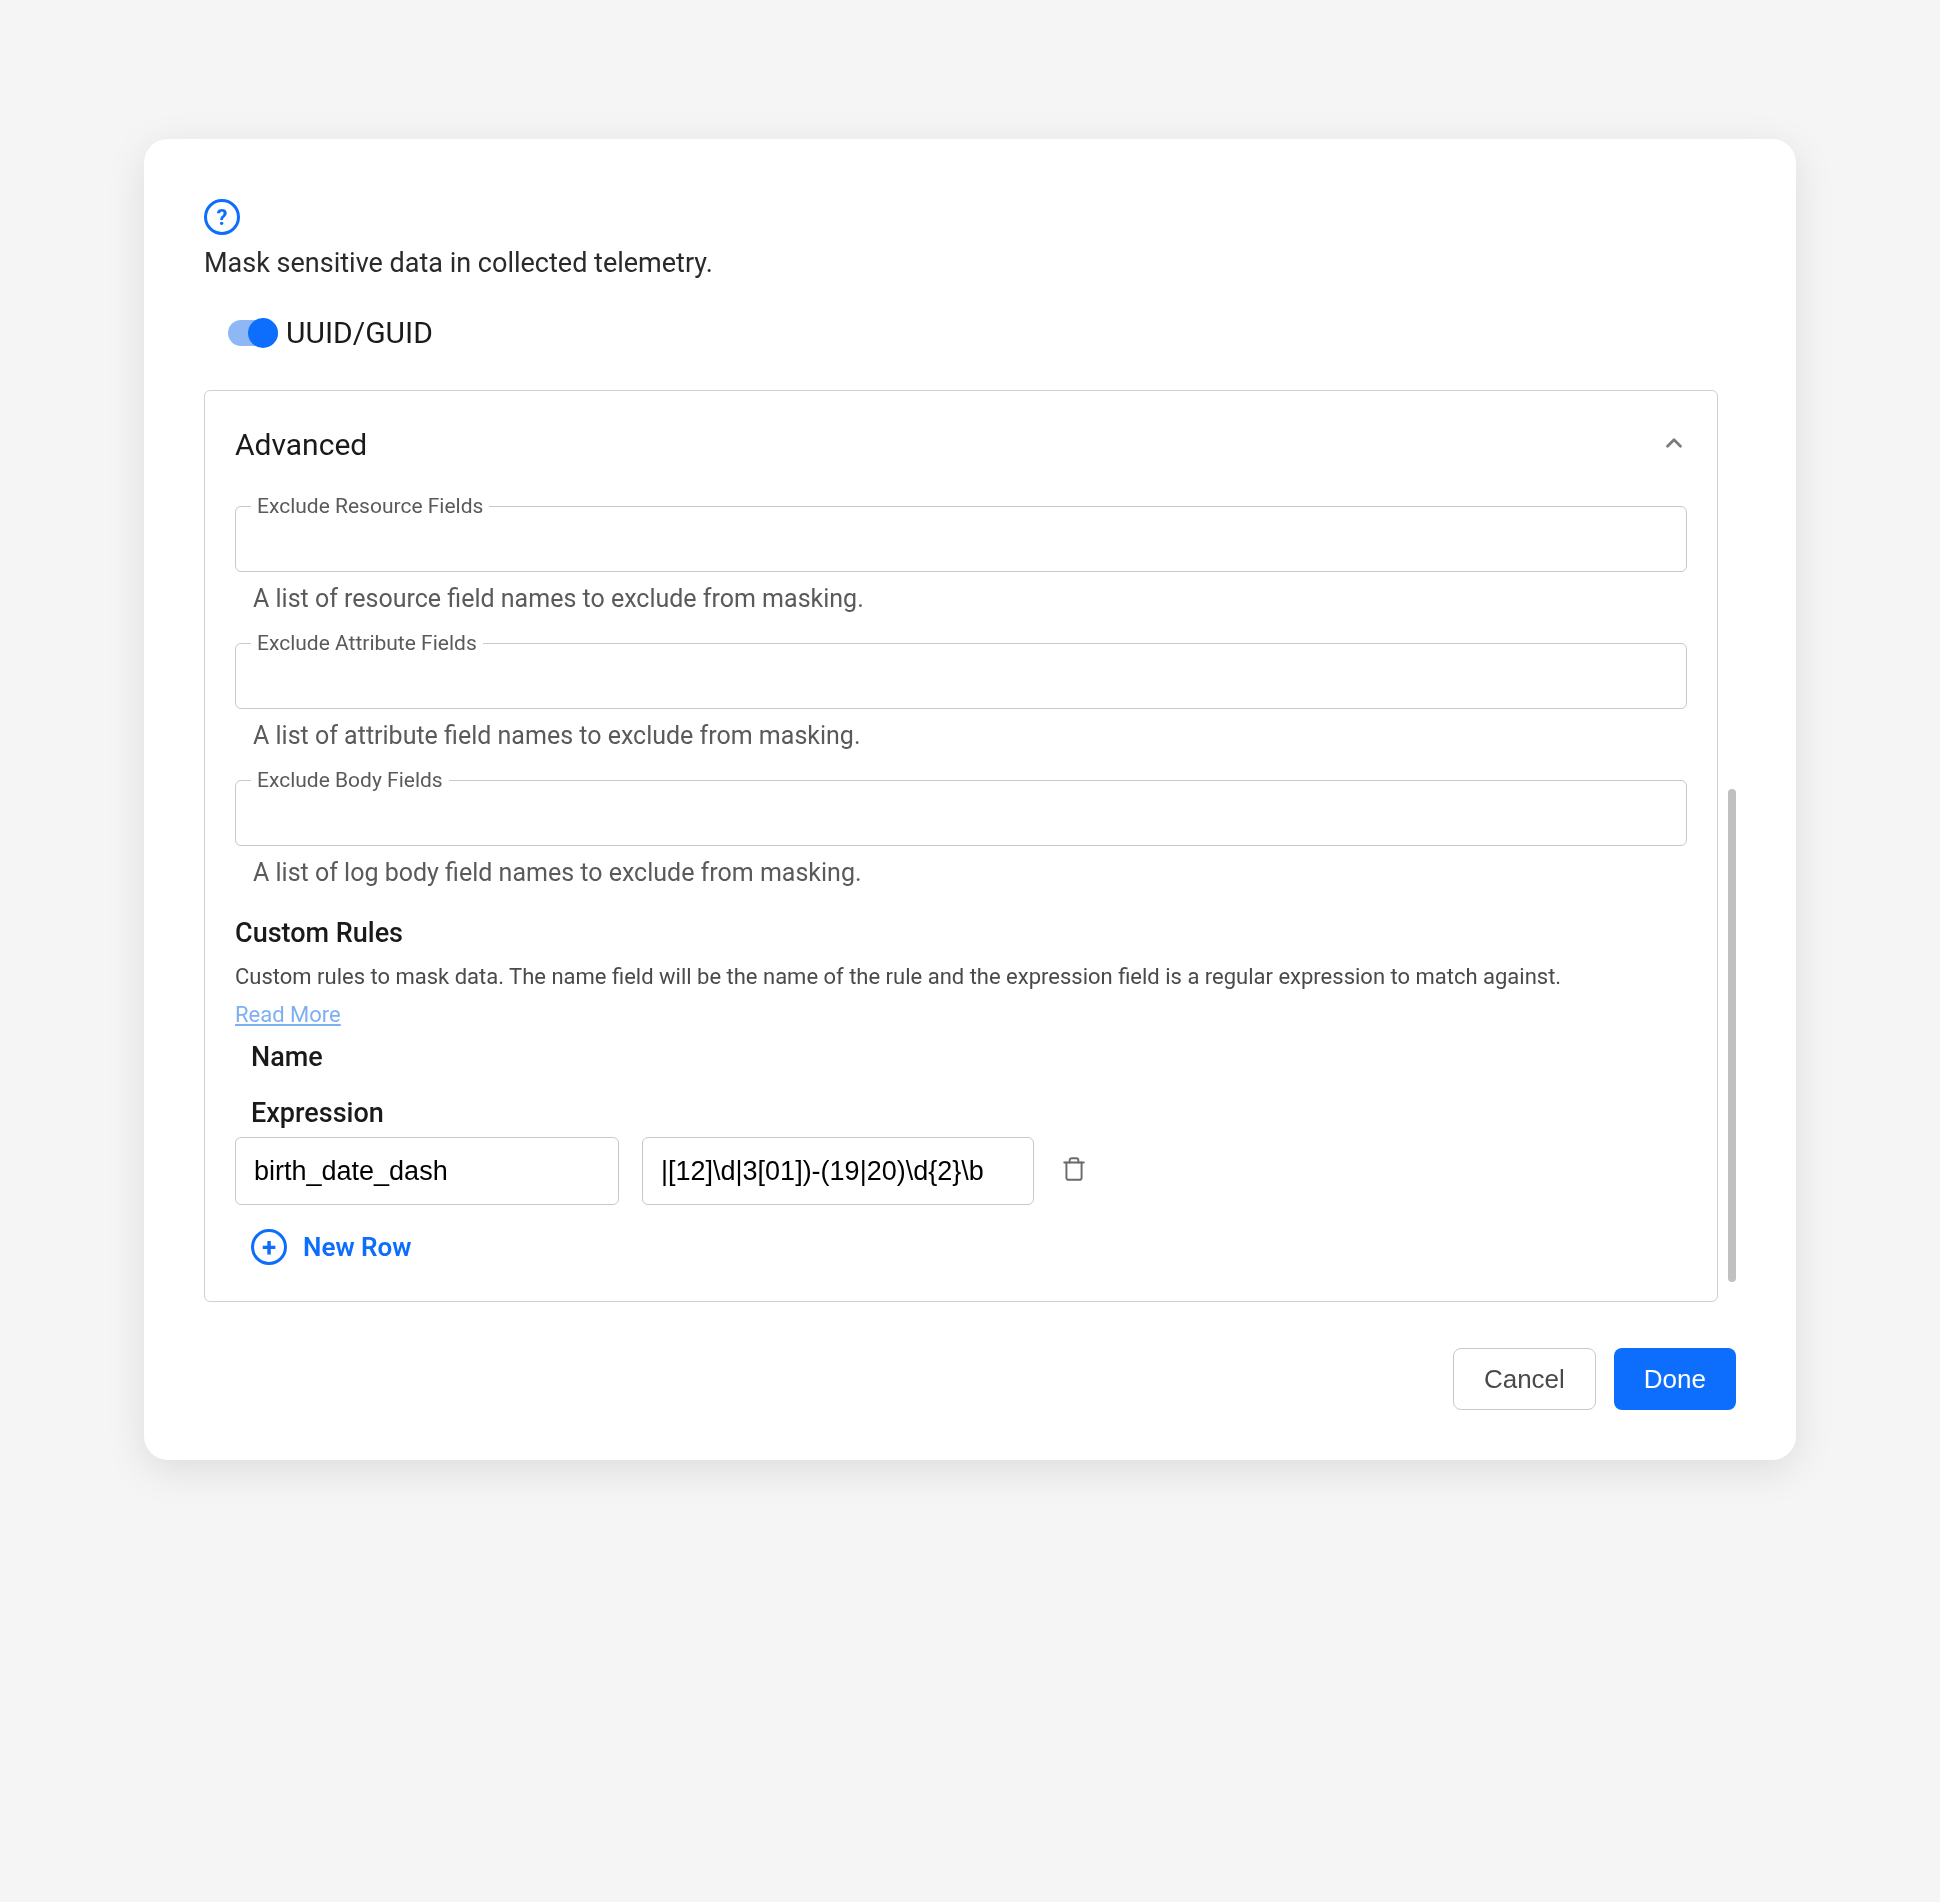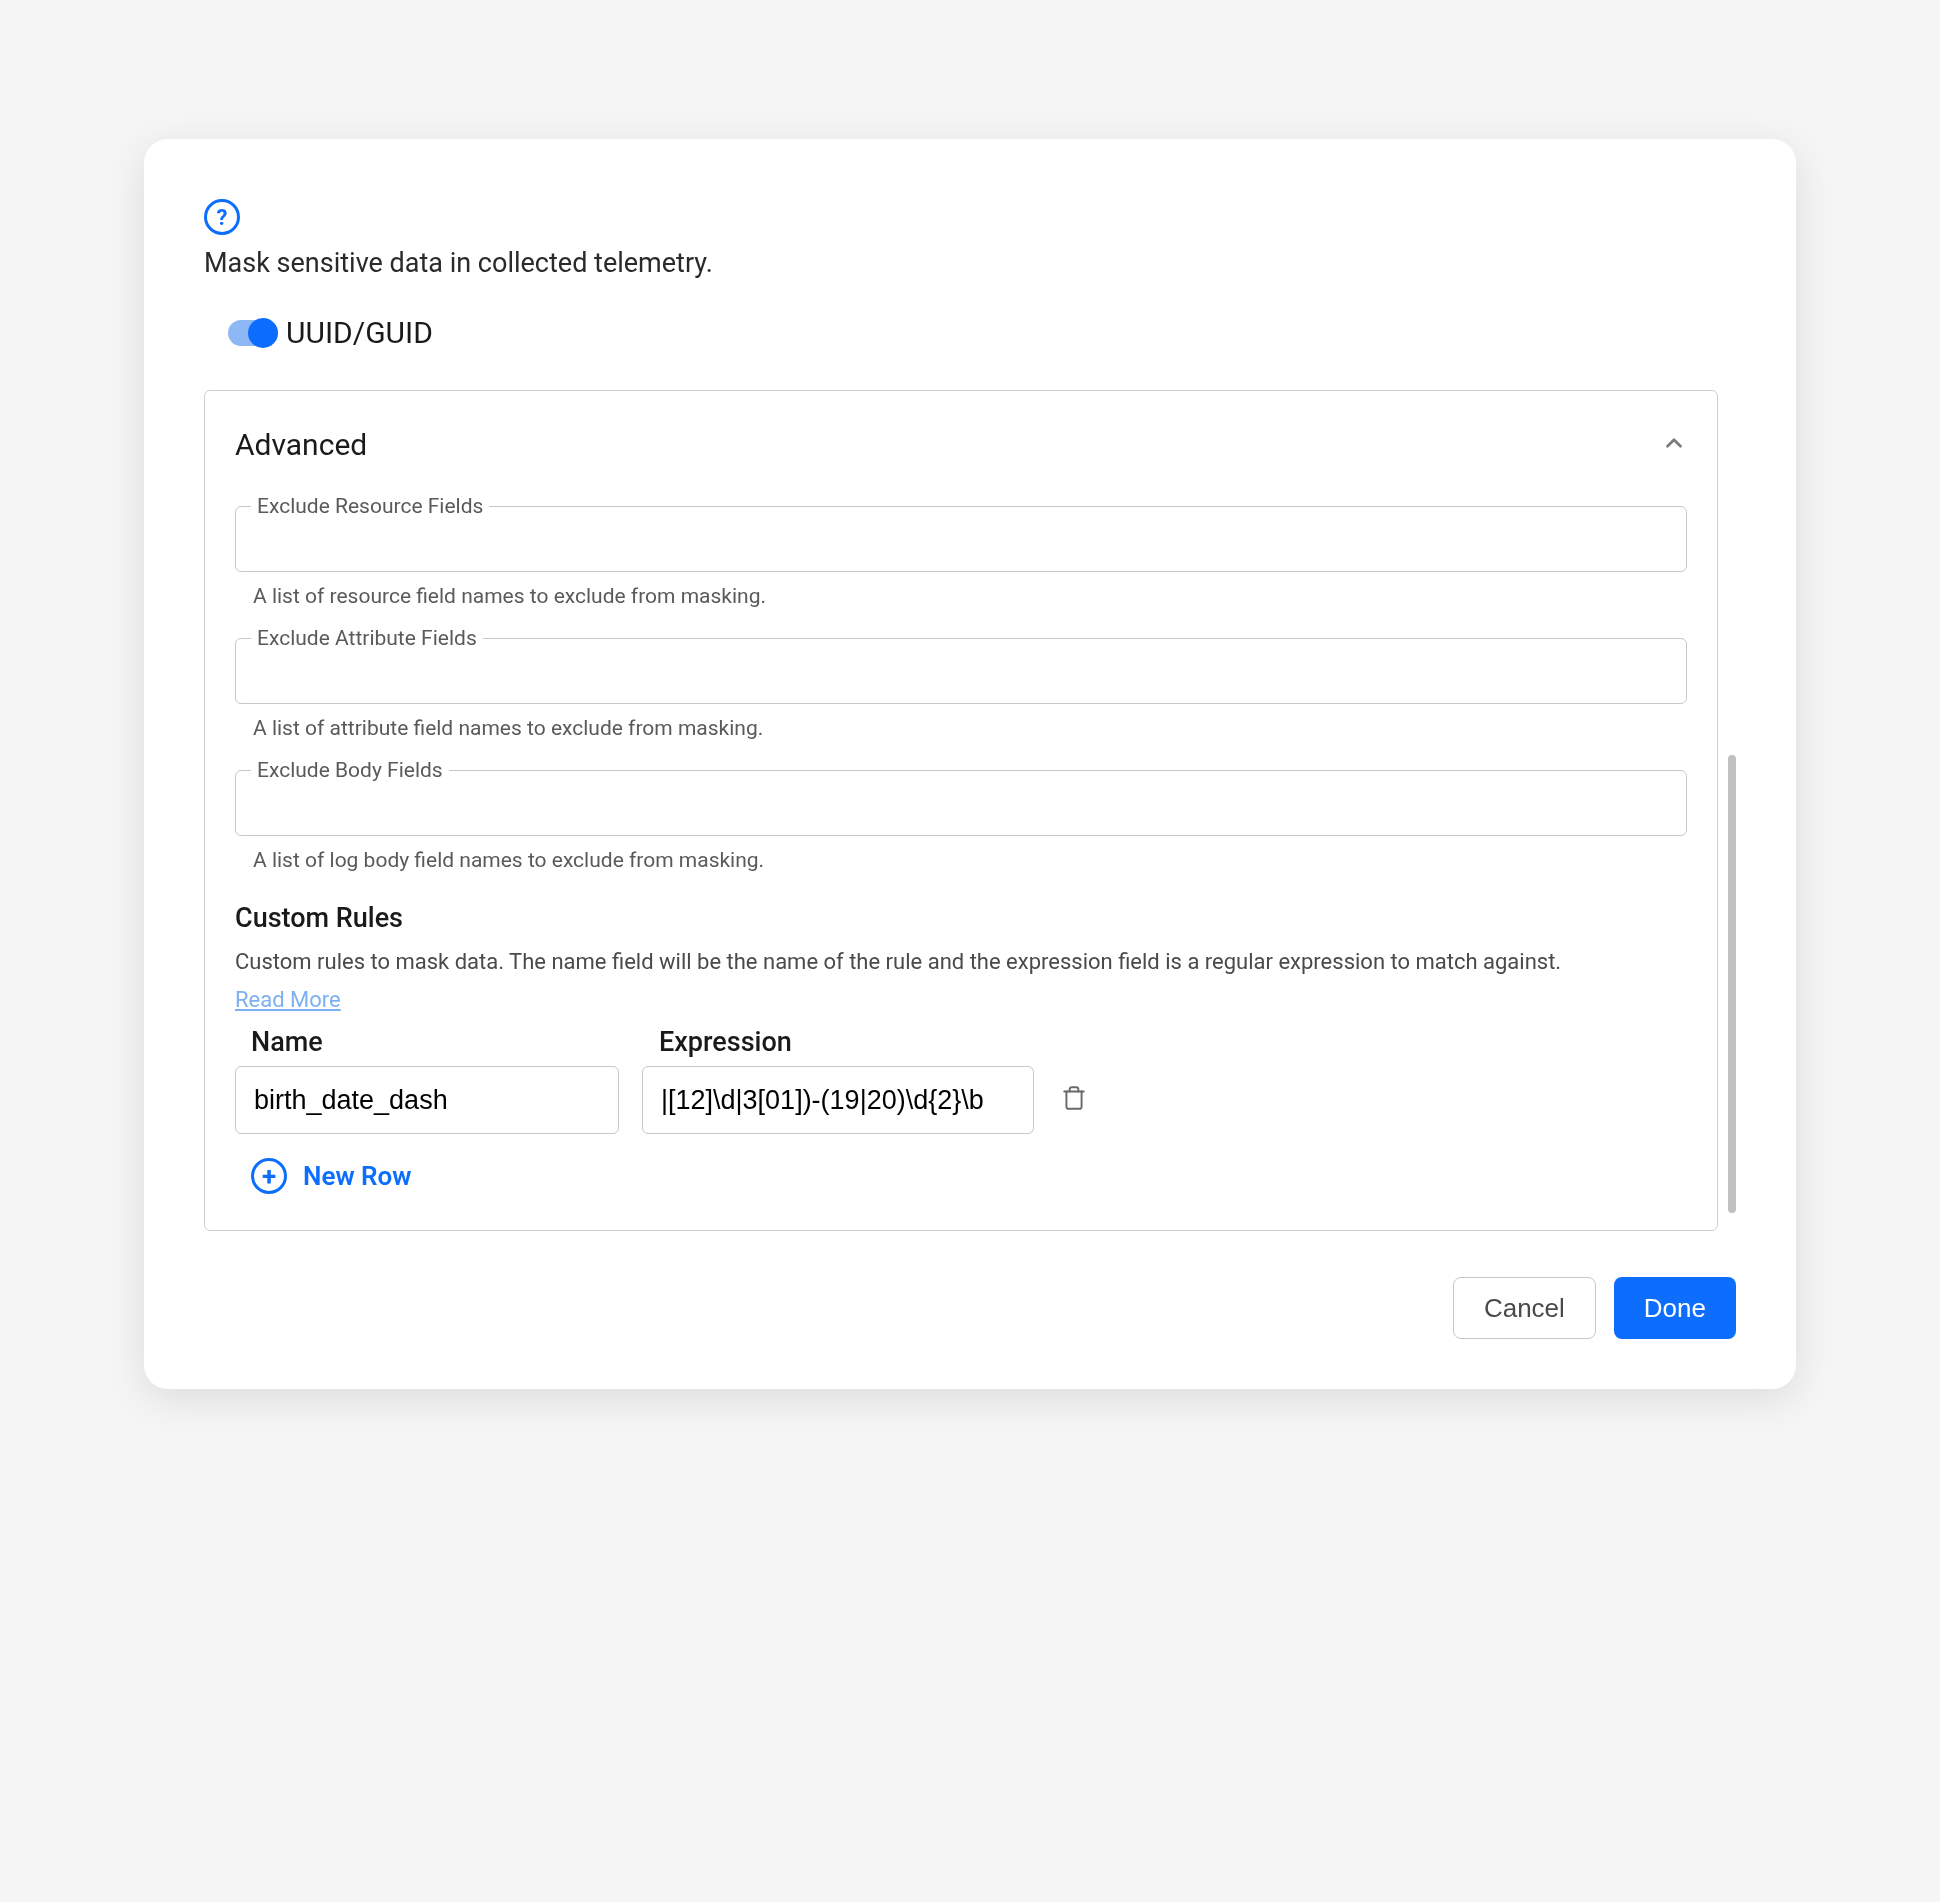--- a/index.html
+++ b/index.html
@@ -135,21 +135,21 @@
     .field-input {
       width: 100%;
       height: 66px;
       border: 1px solid #c8c8c8;
       border-radius: 6px;
       padding: 0 18px;
       font-size: 24px;
       outline: none;
     }
     .field-help {
-      font-size: 21px;
+      font-size: 25px;
       color: #5a5a5a;
       margin-top: 12px;
       margin-left: 18px;
     }
     .custom-rules-title {
       font-size: 27px;
       font-weight: 500;
       color: #1a1a1a;
       margin-bottom: 10px;
     }
@@ -164,20 +164,21 @@
       text-decoration: underline;
       font-size: 22px;
       cursor: pointer;
       display: inline-block;
       margin-bottom: 14px;
     }
     .rule-row-header {
       display: flex;
       gap: 24px;
       margin-bottom: 8px;
+      flex-direction: column;
     }
     .rule-col-name {
       width: 384px;
       font-size: 27px;
       font-weight: 500;
       padding-left: 16px;
     }
     .rule-col-expr {
       flex: 1;
       font-size: 27px;

